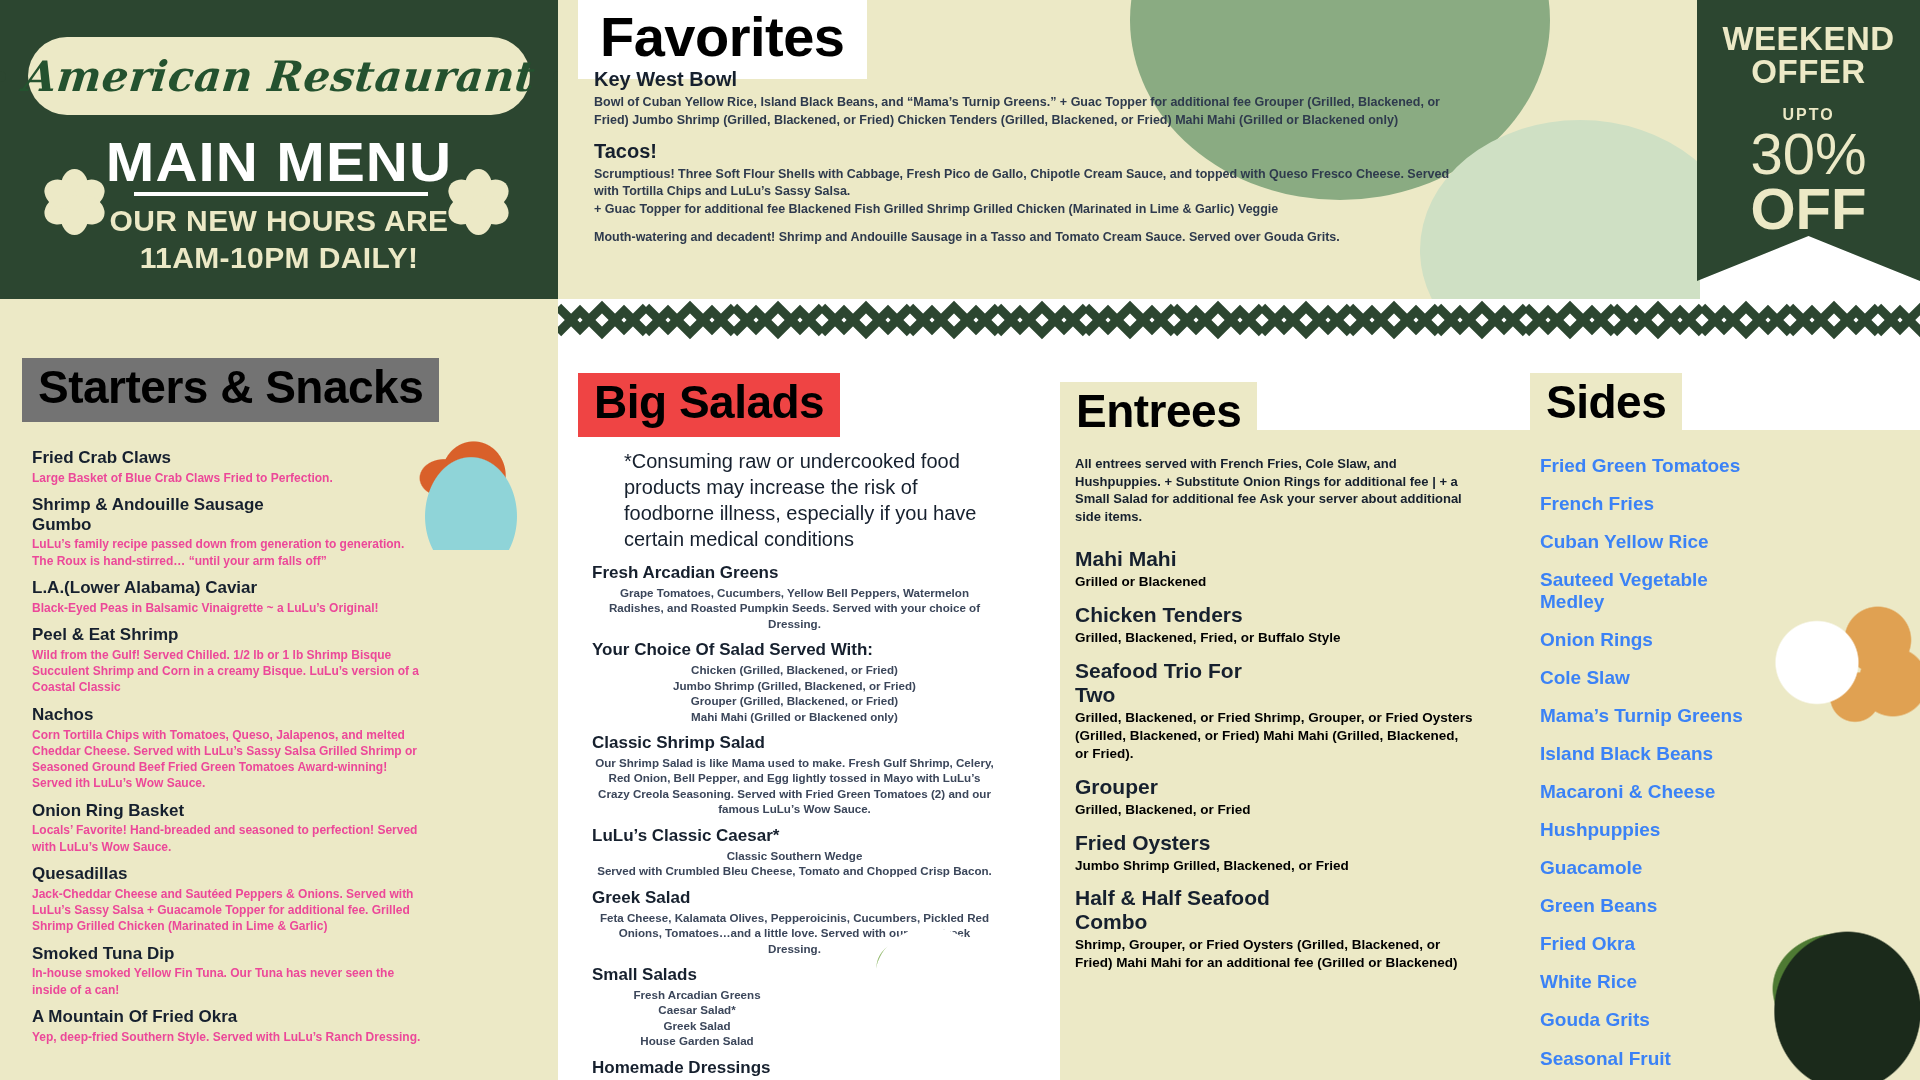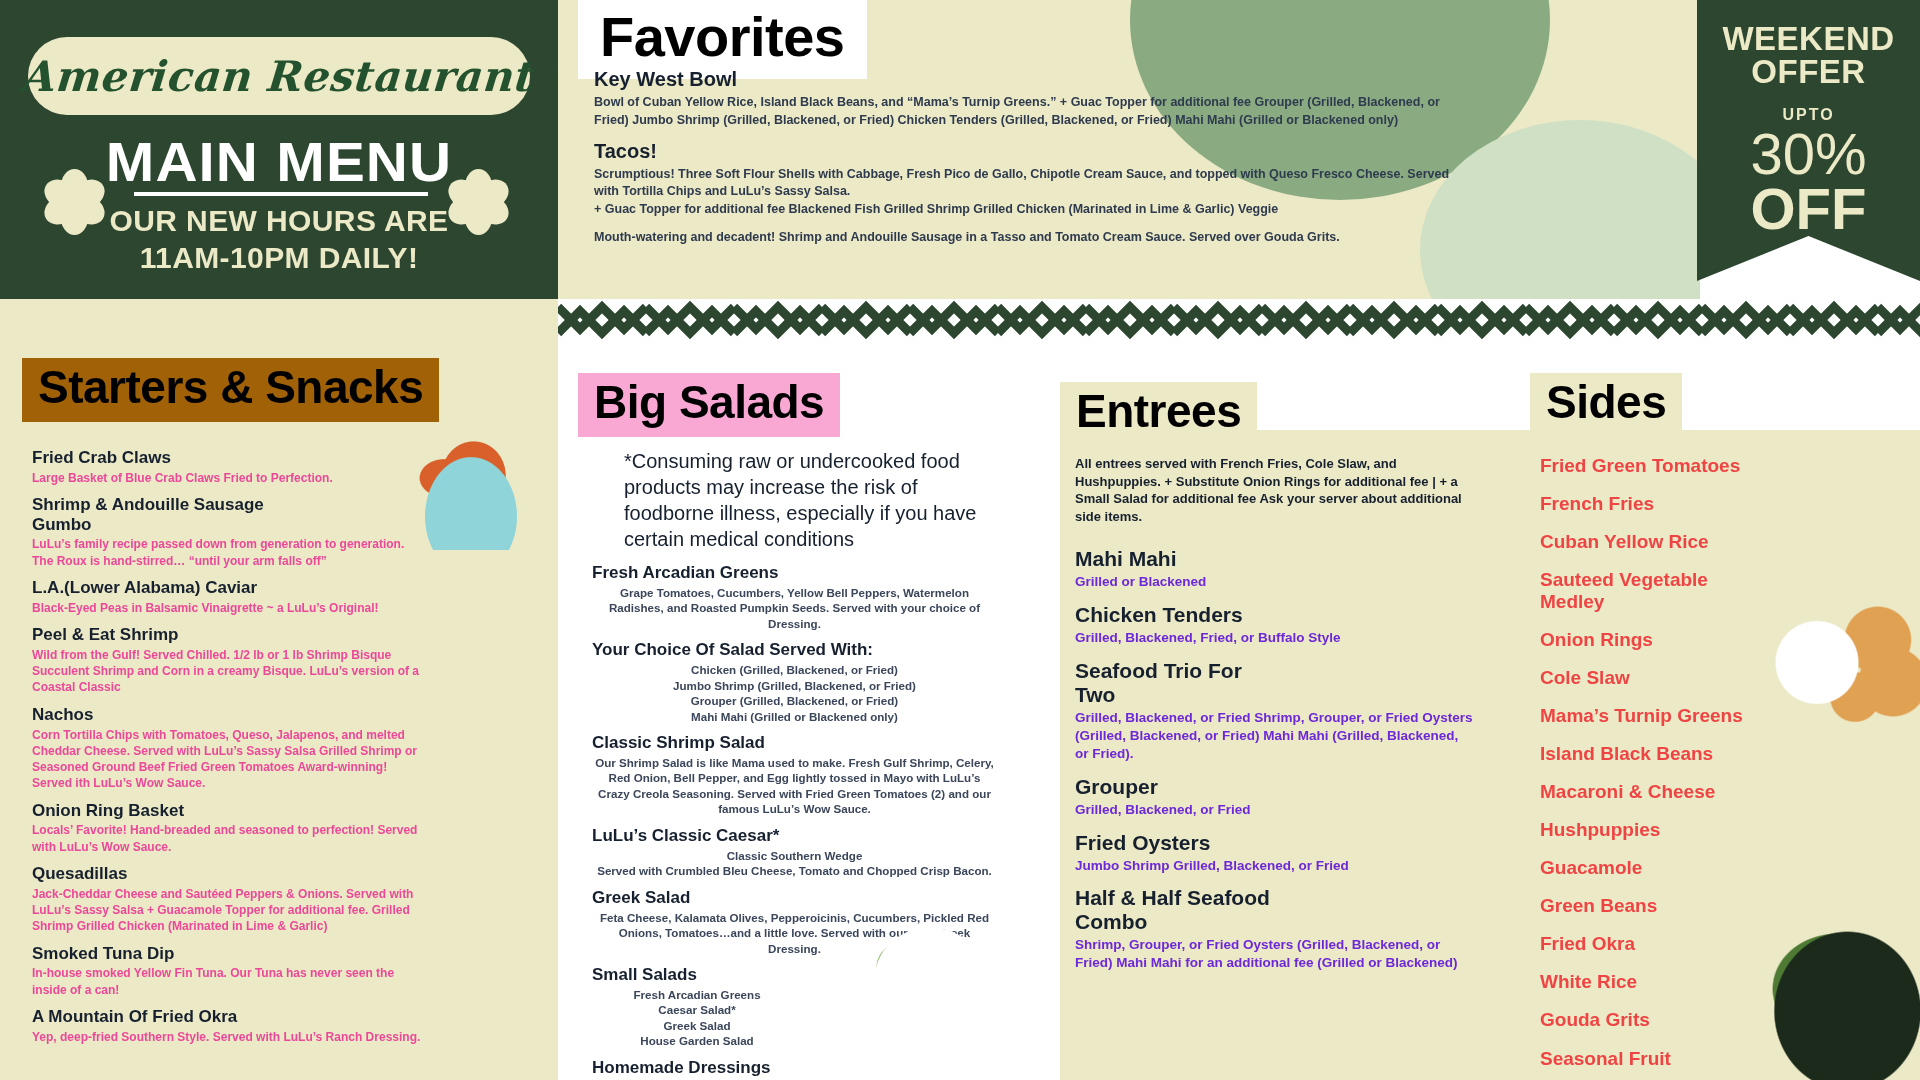--- a/index.html
+++ b/index.html
@@ -123,22 +123,22 @@
   .blob-green{
     position:absolute; right:-60px; top:380px; width:330px; height:330px;
     background:#cfe0c4; border-radius:50%; z-index:0;
   }
 
   
   .sec-title{
     position:absolute; font-size:46px; font-weight:800; color:#000;
     letter-spacing:-0.5px; padding:2px 16px 8px 16px; z-index:3;
   }
-  .t-starters{ left:22px; top:358px; background:#a16207; }
-  .t-salads{ left:578px; top:373px; background:#f9a8d4; }
+  .t-starters{ left:22px; top:358px; background:#737373; }
+  .t-salads{ left:578px; top:373px; background:#ef4444; }
   .t-entrees{ left:1060px; top:382px; background:#ece9c6; }
   .t-sides{ left:1530px; top:373px; background:#ece9c6; }
 
   
   .col{ position:absolute; z-index:4; }
   .c-starters{ left:32px; top:448px; width:395px; }
   .c-salads{ left:592px; top:448px; width:405px; }
   .c-entrees{ left:1075px; top:455px; width:400px; }
   .c-sides{ left:1540px; top:455px; width:330px; }
 
@@ -146,23 +146,23 @@
   .item h3{ font-size:17px; font-weight:800; color:#16202e; line-height:1.16; margin-bottom:2px; }
   .item p{ font-size:12px; line-height:1.36; color:#ec4899; font-weight:600; }
 
   .sal-item h3{ font-size:17px; font-weight:800; color:#16202e; margin-bottom:2px; }
   .sal-item p{ font-size:11.6px; line-height:1.34; color:#3b465a; font-weight:600;text-align:center; }
   .sal-note{ font-size:20px; font-weight:400; color:#16202e; line-height:1.30; margin-bottom:11px;margin-left:32px; }
 
   .ent-note{ font-size:13px; font-weight:800; color:#16202e; line-height:1.35; margin-bottom:22px; }
   .ent-item{ margin-bottom:12px; }
   .ent-item h3{ font-size:21px; font-weight:800; color:#16202e; line-height:1.14; margin-bottom:2px; }
-  .ent-item p{ font-size:13.5px; line-height:1.33; color:#6d28d9; font-weight:600; }
-
-  .side-item{ font-size:19px; font-weight:800; color:#ef4444; line-height:1.16; margin-bottom:16px; }
+  .ent-item p{ font-size:13.5px; line-height:1.33; color:#000000; font-weight:600; }
+
+  .side-item{ font-size:19px; font-weight:800; color:#3b82f6; line-height:1.16; margin-bottom:16px; }
 
   
   .ph-crab{
     position:absolute; left:404px; top:430px; width:134px; height:120px; z-index:5;
     background:
       radial-gradient(ellipse at 50% 72%, #8fd4d8 0 48%, rgba(0,0,0,0) 49%),
       radial-gradient(ellipse at 40% 60%, #efc23f 0 20%, rgba(0,0,0,0) 21%),
       radial-gradient(ellipse at 62% 62%, #efc23f 0 17%, rgba(0,0,0,0) 18%),
       radial-gradient(ellipse at 52% 38%, #d9602a 0 32%, rgba(0,0,0,0) 33%),
       radial-gradient(ellipse at 30% 40%, #d9602a 0 18%, rgba(0,0,0,0) 19%),

